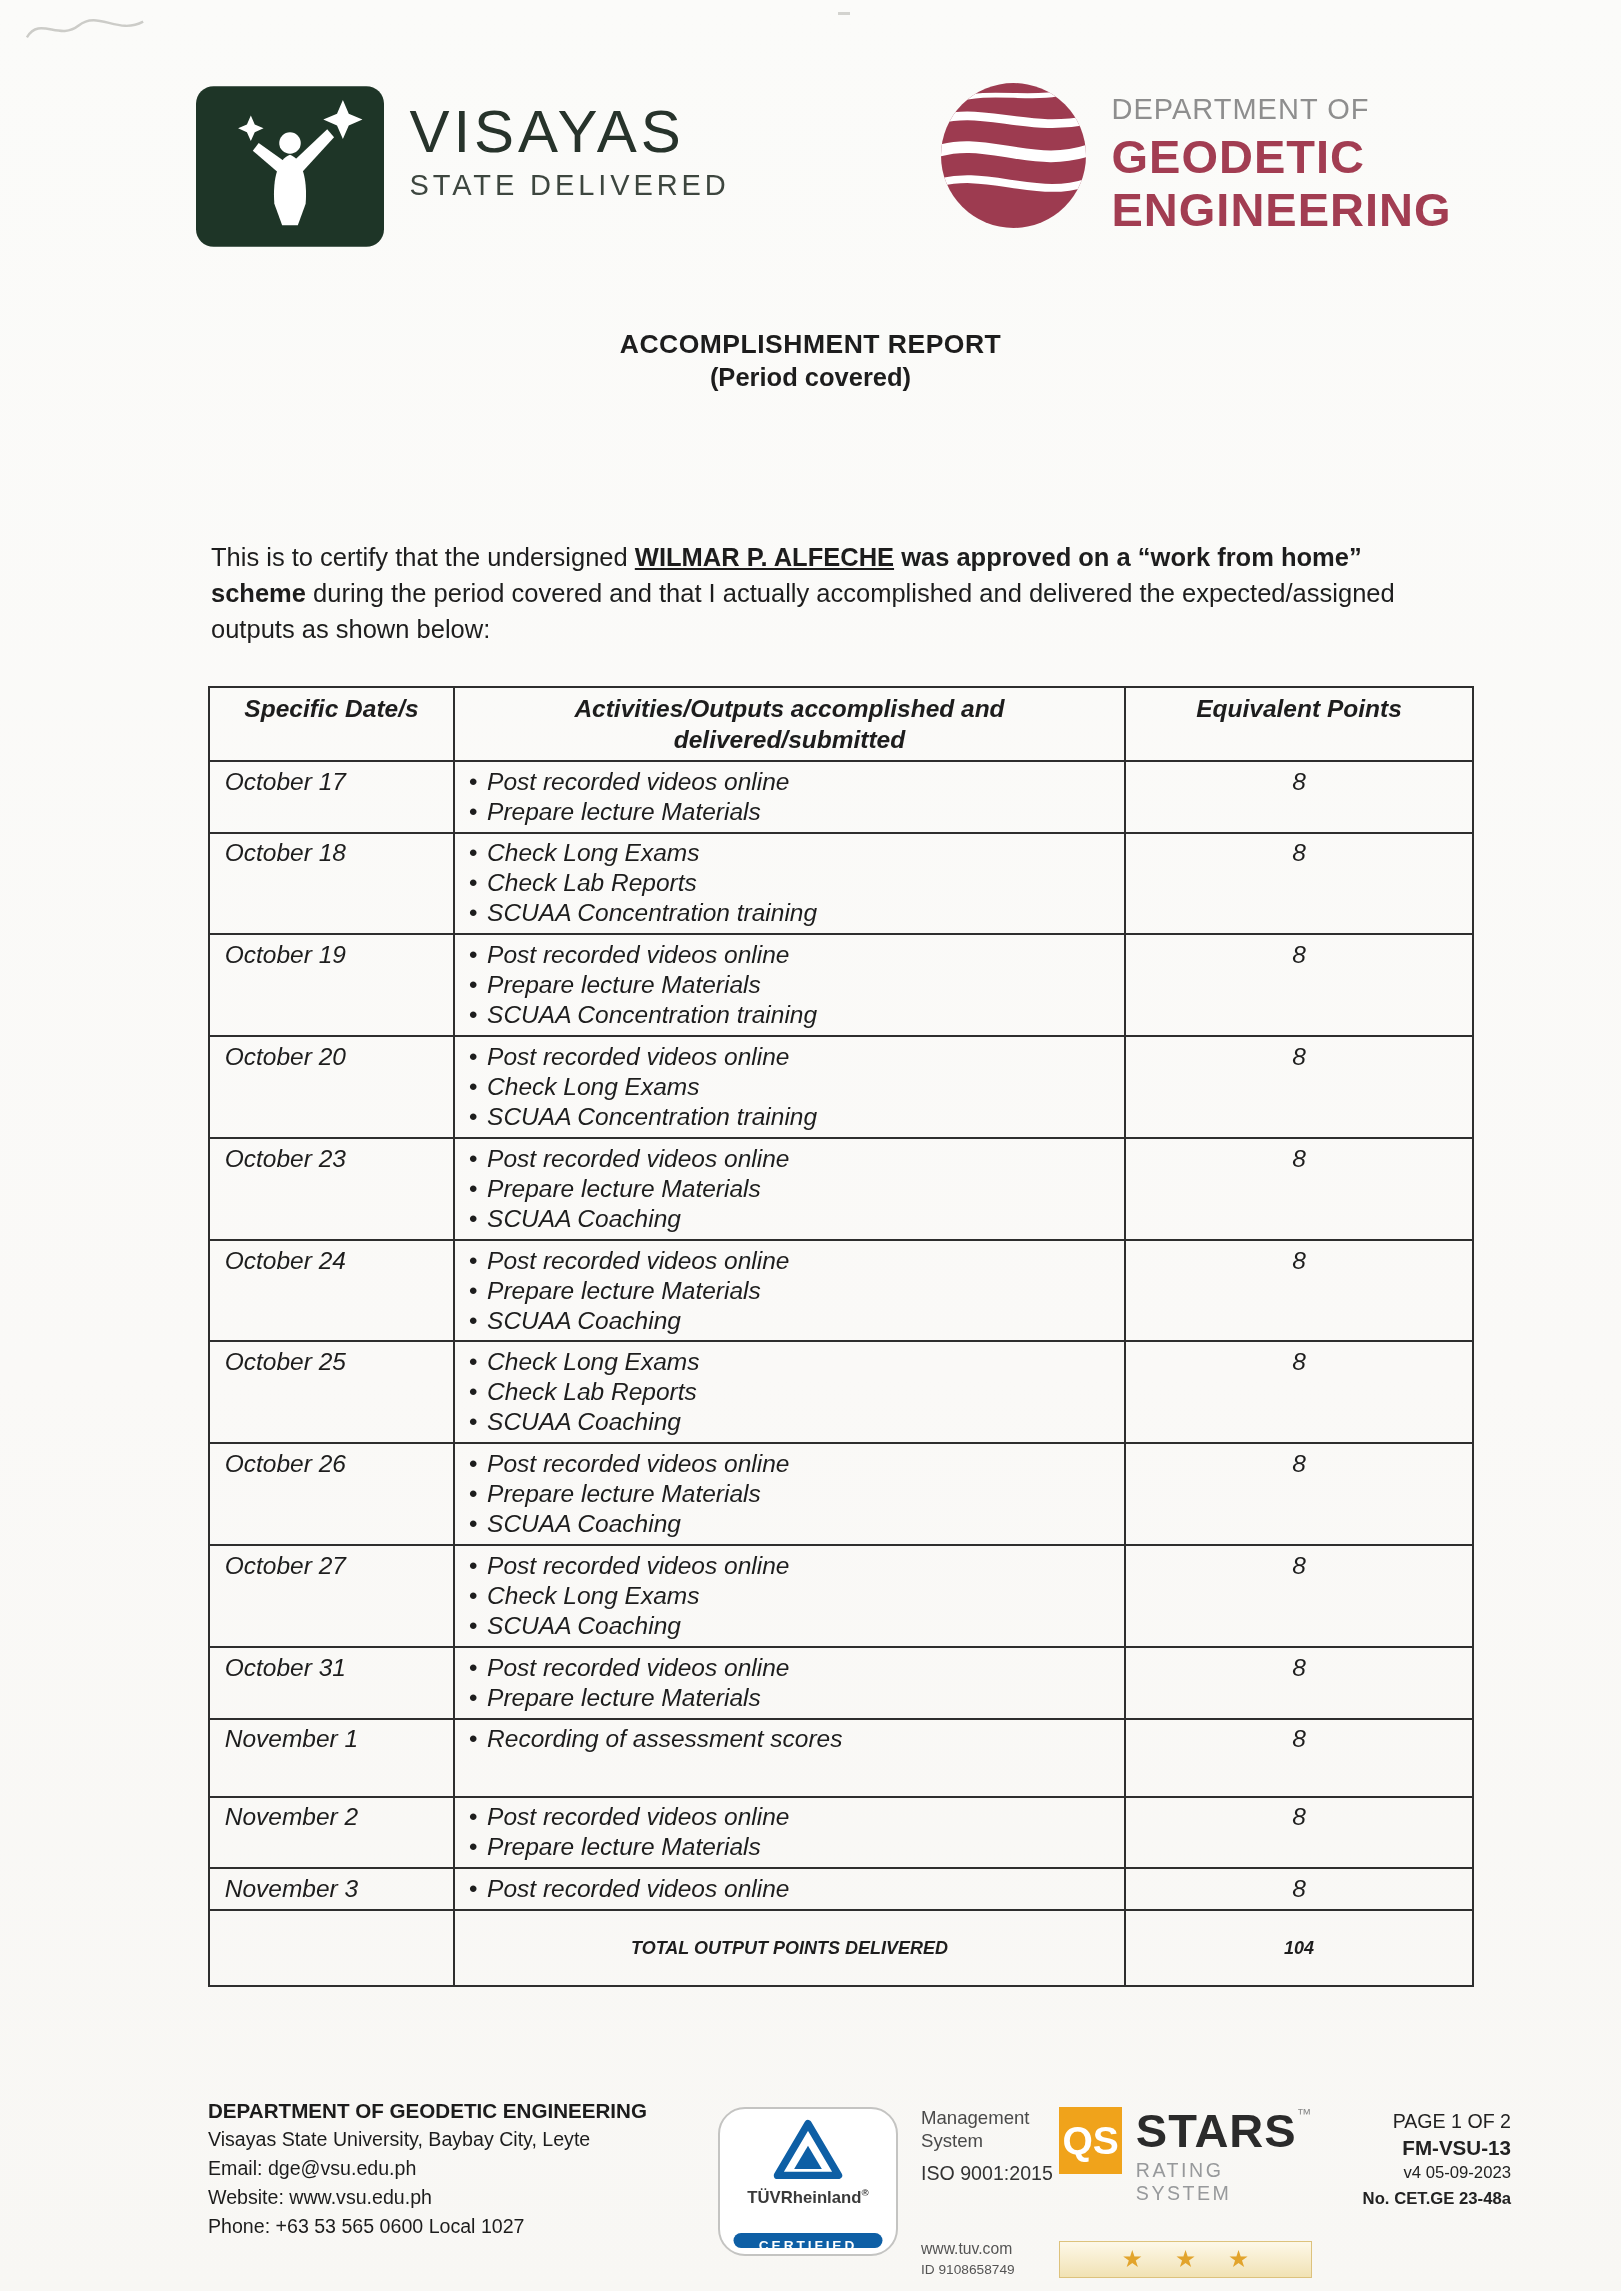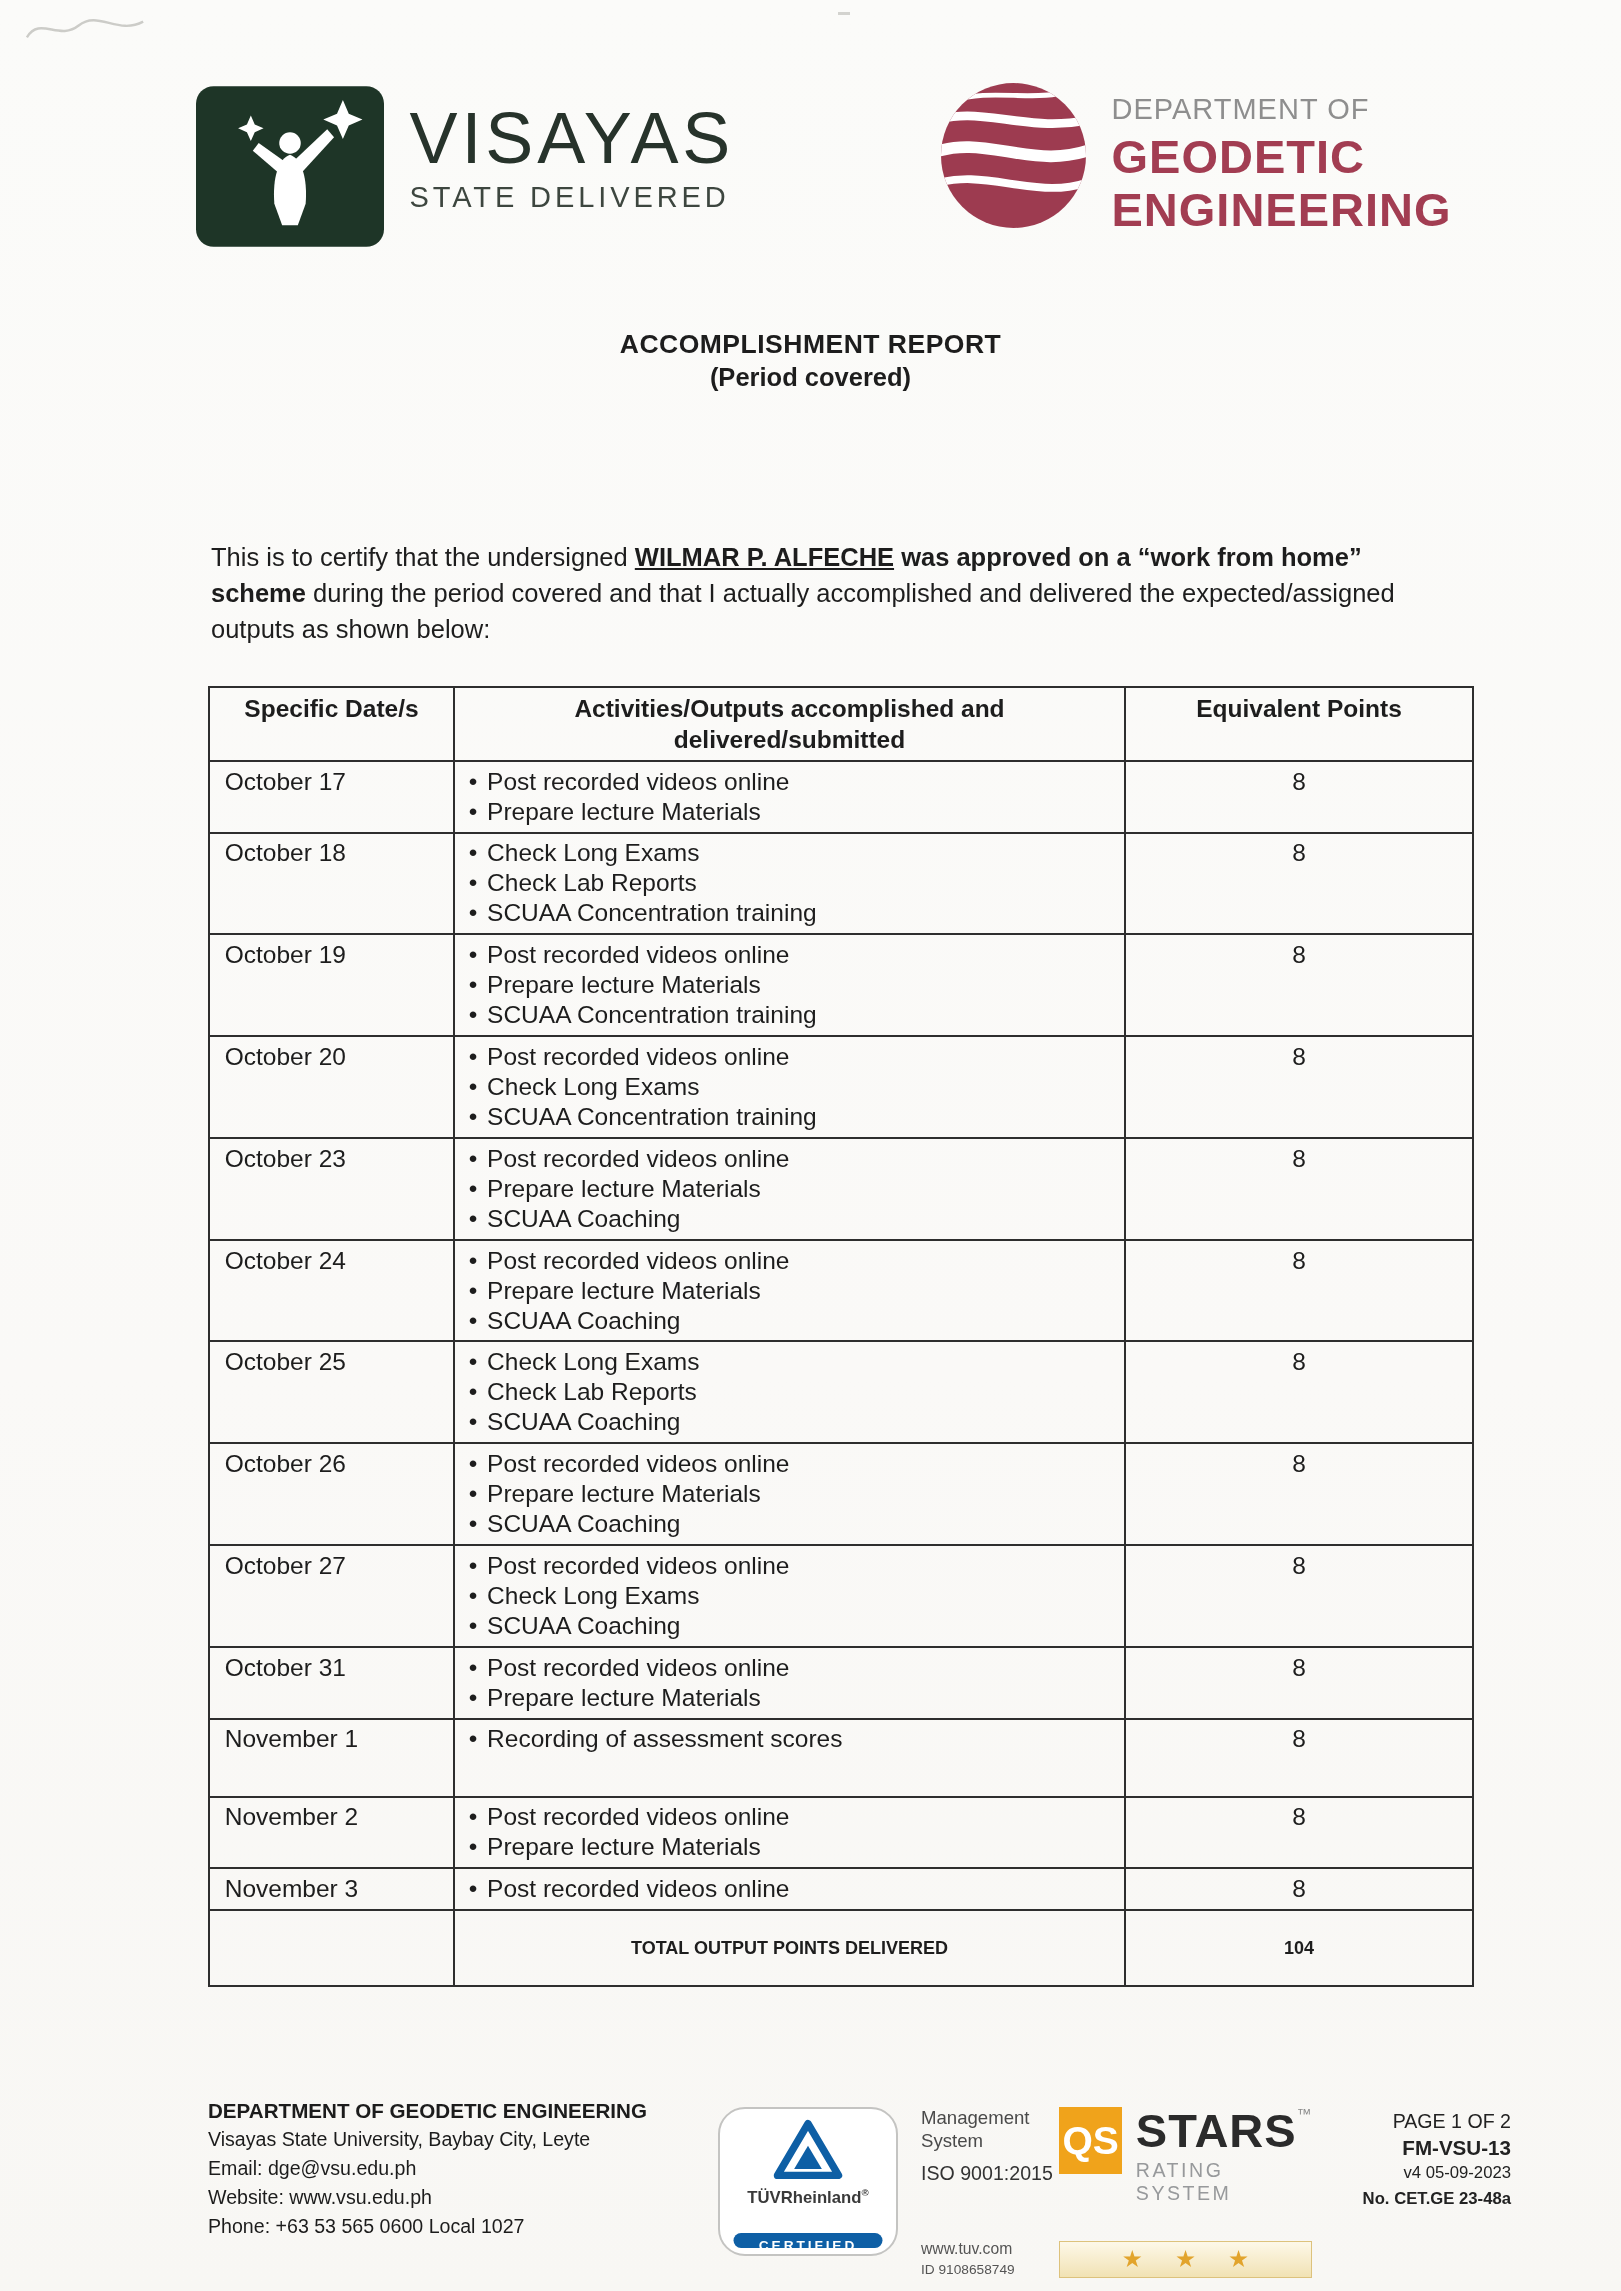--- a/index.html
+++ b/index.html
@@ -9,21 +9,21 @@
     background:linear-gradient(180deg,#fbfbf9 0%, #faf9f7 60%, #f8f7f4 100%);
     font-family:"Liberation Sans", sans-serif; color:#1d1d1d; overflow:hidden;
   }
   
   .artifact-squiggle { position:absolute; left:21.6px; top:5.9px; opacity:.75; }
   .artifact-dash { position:absolute; left:838px; top:11.8px; width:11.8px; height:2.9px; background:#c9c9c4; opacity:.8; }
 
   
   .vsu-logo { position:absolute; left:196px; top:86px; display:flex; gap:25.5px; align-items:flex-start; }
   .vsu-text { margin-top:15.7px; }
-  .vsu-name { font-size:72px; line-height:1; letter-spacing:3.9px; color:#27332b; font-weight:400; }
+  .vsu-name { font-size:60px; line-height:1; letter-spacing:3.9px; color:#27332b; font-weight:400; }
   .vsu-sub  { font-size:29px; letter-spacing:3.9px; color:#3d463f; margin-top:7.8px; }
 
   .dept-logo { position:absolute; left:941px; top:83px; display:flex; gap:25.5px; align-items:flex-start; }
   .dept-text { margin-top:9.8px; }
   .dept-line1 { font-size:29px; color:#8e8e8e; letter-spacing:1px; }
   .dept-line2, .dept-line3 { font-size:47px; font-weight:bold; color:#a23d52; line-height:1.14; letter-spacing:1px; }
   .dept-line2 { margin-top:3.9px; }
 
   
   .title-block { position:absolute; left:0; top:329px; width:100%; text-align:center; }
@@ -33,21 +33,21 @@
 
   
   .intro { position:absolute; left:211px; top:539px; width:1225px; margin:0;
            font-size:25.5px; line-height:36px; }
   .b { font-weight:bold; }
   .bu { font-weight:bold; text-decoration:underline; }
 
   
   .report-table { position:absolute; left:208px; top:686px; width:1264px;
                   border-collapse:collapse; table-layout:fixed; }
-  .report-table th, .report-table td { border:2px solid #2e2e2e; }
+  .report-table th, .report-table td { border:2px solid #2e2e2e;font-style:italic; }
   .c-date { width:245px; } .c-act { width:671px; } .c-pts { width:348px; }
   .report-table th { font-size:24.5px; font-weight:bold; text-align:center; vertical-align:top;
                      padding:4.9px 7.8px; line-height:31px; }
   .report-table td { font-size:24.5px; vertical-align:top; padding:4.9px 7.8px; line-height:30px; }
   .cell-date { padding-left:14.7px !important; }
   .bullets { margin:0; padding:0; list-style:none; }
   .bullets li::before { content:"•"; margin:0 9.8px 0 5.9px; }
   .cell-pts { text-align:center; }
   .report-table tbody tr:nth-child(11) { height:78px; }
   .total-row { height:76px; }

